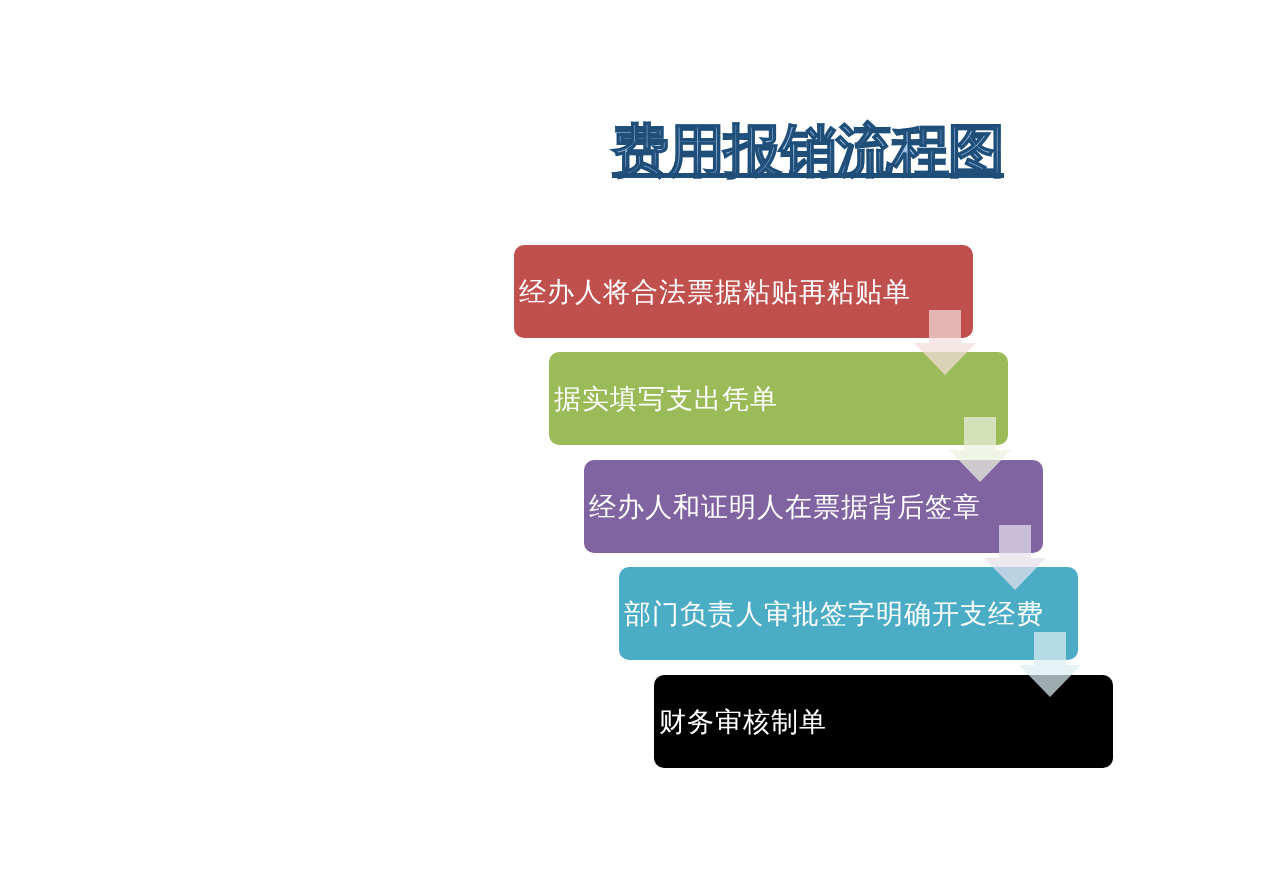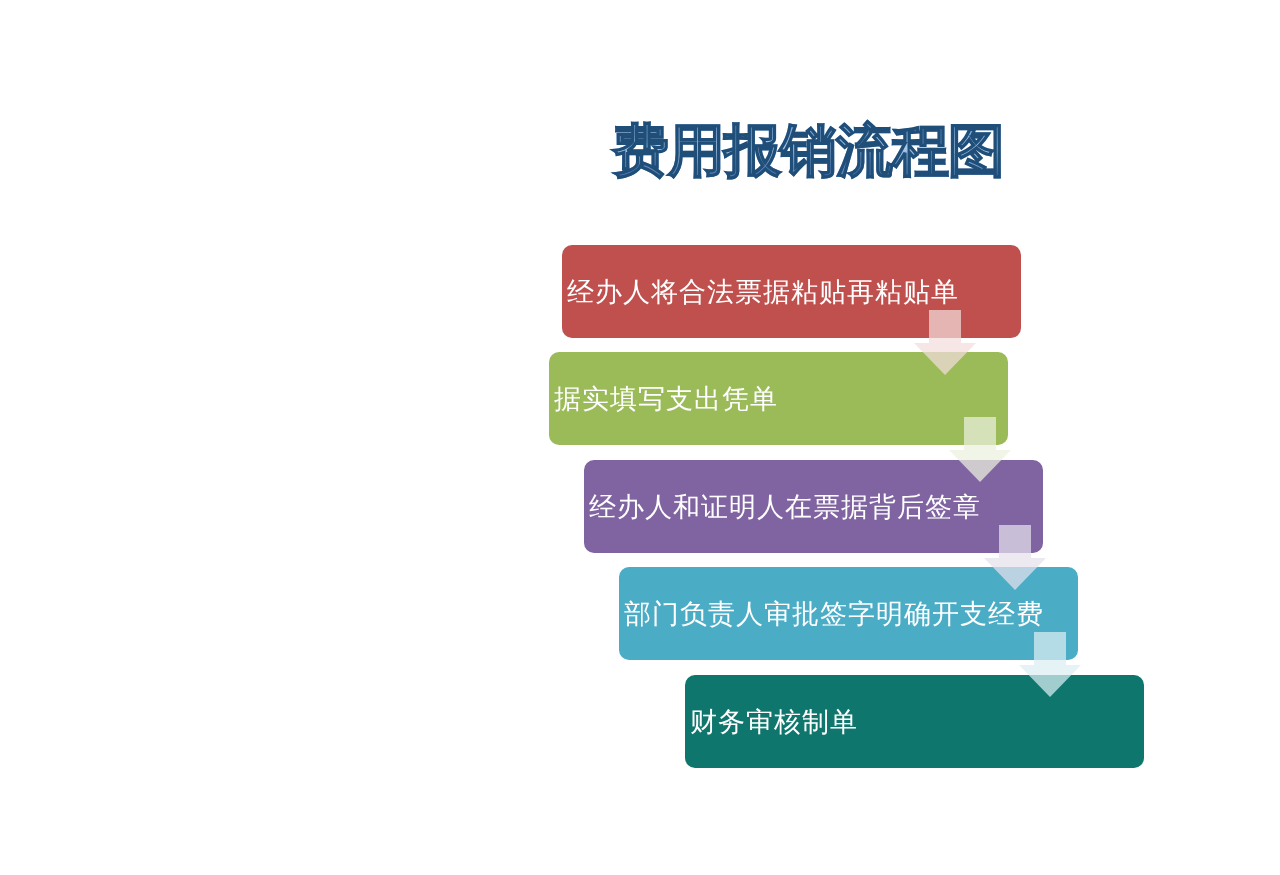--- a/index.html
+++ b/index.html
@@ -59,39 +59,39 @@
   }
   .arrow path {
     fill-opacity: 0.72;
   }
 </style>
 </head>
 <body>
 
 <div class="canvas">
 
-  <h1 class="title" style="background-image: linear-gradient(rgb(109, 155, 211) 0%, rgb(169, 200, 235) 45%, rgb(54, 98, 159) 100%);">费用报销流程图</h1>
+  <h1 class="title" style="background-image: linear-gradient(rgb(109, 155, 211) 0%, rgb(169, 200, 235) 45%, rgb(54, 98, 159) 100%); text-decoration: underline;">费用报销流程图</h1>
 
-  <div class="step" style="left: 514px; top: 245px; background-color: rgb(192, 80, 77); margin-left: 48px;">
+  <div class="step" style="left: 514px; top: 245px; background-color: rgb(192, 80, 77);">
     <span class="step-label">经办人将合法票据粘贴再粘贴单</span>
   </div>
 
   <div class="step" style="left: 584px; top: 460px; background-color: rgb(128, 100, 162);">
     <span class="step-label">经办人和证明人在票据背后签章</span>
   </div>
 
   <div class="step" style="left: 549px; top: 352px; background-color: rgb(155, 187, 89);">
     <span class="step-label">据实填写支出凭单</span>
   </div>
 
   <div class="step" style="left: 619px; top: 567px; background-color: rgb(75, 172, 198);">
     <span class="step-label">部门负责人审批签字明确开支经费</span>
   </div>
 
-  <div class="step" style="left: 654px; top: 675px; background-color: #0f766e; margin-left: 31px;">
+  <div class="step" style="left: 654px; top: 675px; background-color: #000000;">
     <span class="step-label">财务审核制单</span>
   </div>
 
   <svg class="arrow" style="left:914px; top:310px;" viewBox="0 0 62 65">
     <path d="M15 0 H47 V33 H62 L31 65 L0 33 H15 Z" style="fill: rgb(242, 220, 219);"></path>
   </svg>
 
   <svg class="arrow" style="left:949px; top:417px;" viewBox="0 0 62 65">
     <path d="M15 0 H47 V33 H62 L31 65 L0 33 H15 Z" style="fill: rgb(235, 241, 222);"></path>
   </svg>

